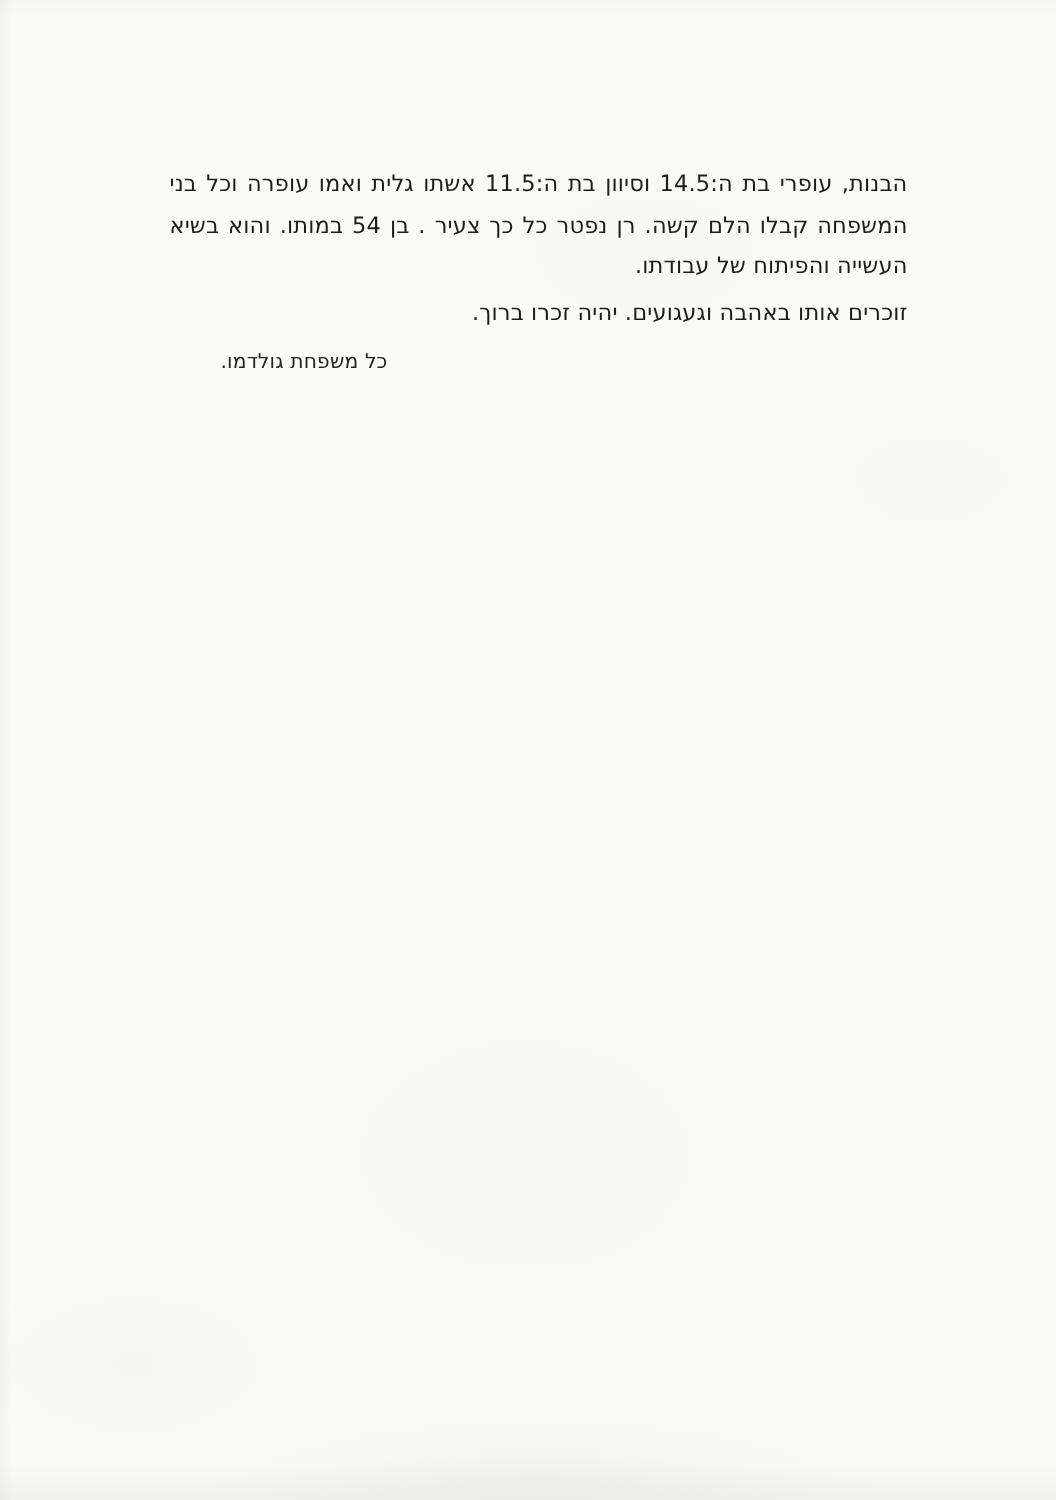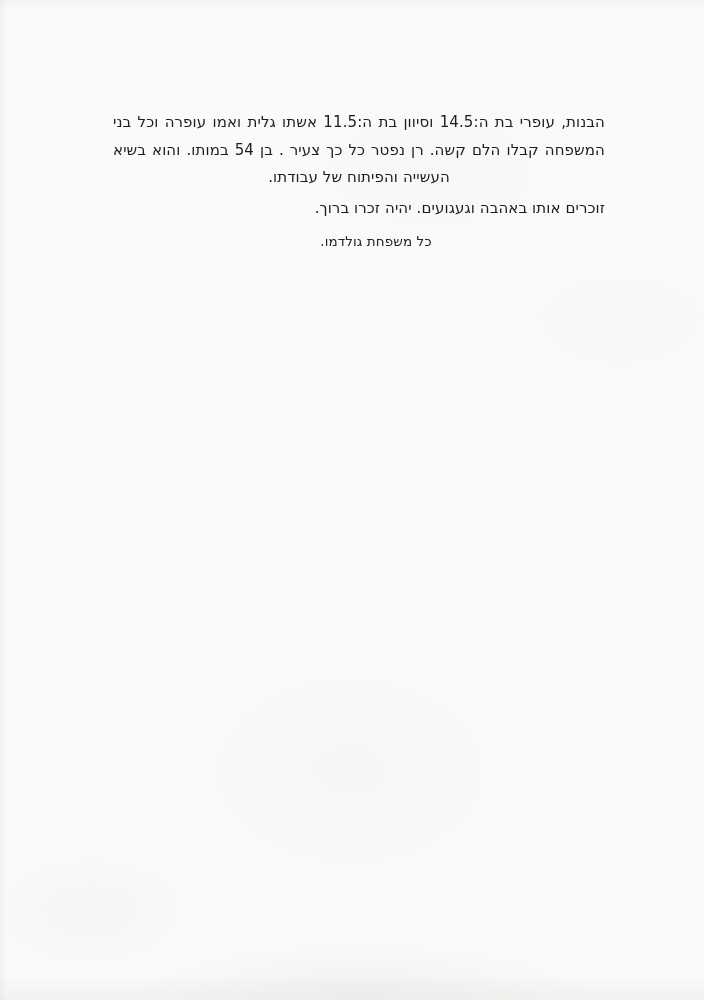--- a/index.html
+++ b/index.html
@@ -32,34 +32,34 @@
     width: 492px;
     direction: rtl;
     unicode-bidi: embed;
     font-family: "DejaVu Sans", sans-serif;
     font-size: 15px;
     line-height: 27.5px;
     color: #1d1d1d;
     letter-spacing: 0.1px;
   }
   .body-line {
-    text-align: center;
+    text-align: right;
   }
   .body-line.fill {
     text-align: right;
     text-align-last: justify; 
   }
   .closing-line {
     margin-top: 3px;
     text-align: right;
   }
   .signature-line {
     margin-top: 10px;
     margin-left: 34px;      
-    text-align: center;
+    text-align: left;
     font-size: 13.5px;
     line-height: 19px;
     color: #242424;
   }
 </style>
 </head>
 <body>
 
 <div class="scanned-page">
   <div class="letter-text-block" dir="rtl">

